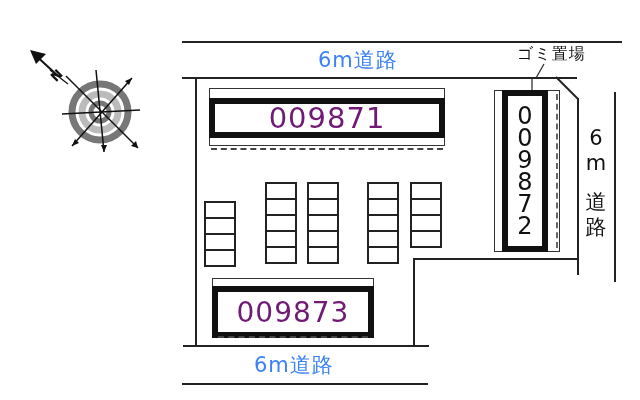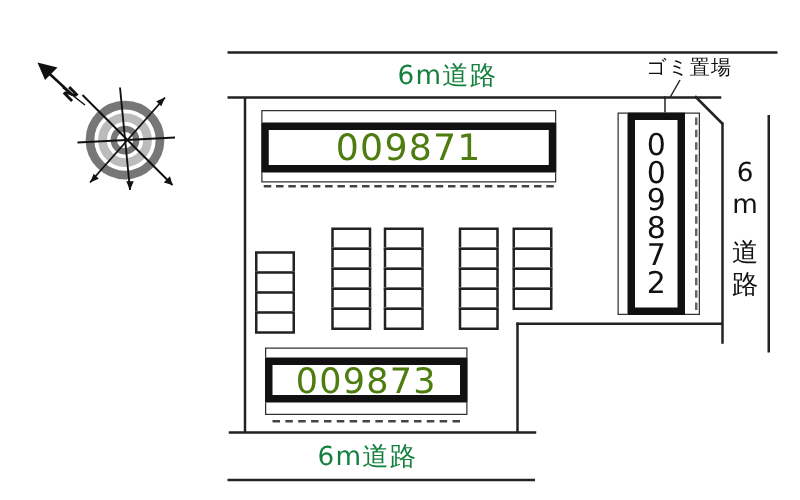--- a/index.html
+++ b/index.html
@@ -1,24 +1,24 @@
 <!DOCTYPE html>
 <html><head>
 <meta charset="utf-8">
 <style>
   html,body{margin:0;padding:0;background:#fff;}
   body{width:640px;height:400px;position:relative;overflow:hidden;font-family:"DejaVu Sans","Liberation Sans",sans-serif;color:#111;}
   .abs{position:absolute;}
   .hl{position:absolute;height:0;border-top:2px solid #222;}
   .vl{position:absolute;width:0;border-left:2px solid #222;}
-  .road-label{position:absolute;font-size:21px;letter-spacing:1px;color:#15803d;}
+  .road-label{position:absolute;font-size:21px;letter-spacing:1px;color:#3b82f6;}
   .bldg{position:absolute;box-sizing:border-box;}
   .bldg .outer{position:absolute;border:1.5px solid #333;box-sizing:border-box;}
   .bldg .inner{position:absolute;border:6px solid #111;background:#fff;box-sizing:border-box;display:flex;align-items:center;justify-content:center;}
-  .bldg .num{font-size:29px;letter-spacing:1px;color:#4d7c0f;}
+  .bldg .num{font-size:29px;letter-spacing:1px;color:#701a75;}
   .dash{position:absolute;height:0;border-top:2px dashed #444;}
   .dashv{position:absolute;width:0;border-left:2px dashed #666;}
   .parking{position:absolute;display:flex;flex-direction:column;}
   .slot{width:28px;height:14px;border:2px solid #222;margin-top:-2px;background:#fff;}
   .vert-num{font-size:24px;line-height:22px;text-align:center;writing-mode:horizontal-tb;}
   .vert-label{position:absolute;font-size:21px;line-height:25px;text-align:center;width:24px;}
   .hatch{background-image:repeating-linear-gradient(-60deg,#fff 0 9px,#222 9px 10.5px);}
 </style>
 </head>
 <body>
@@ -123,17 +123,17 @@
 </div>
 <div class="parking" style="left:410px;top:184px;">
   <div class="slot"></div>
   <div class="slot"></div>
   <div class="slot"></div>
   <div class="slot"></div>
 </div>
 
 <div class="bldg" style="left:212px;top:278px;width:162px;height:62px;">
   <div class="outer" style="left:0;top:0;width:162px;height:54px;"></div>
-  <div class="inner hatch" style="left:0;top:8px;width:162px;height:36px;">
+  <div class="inner hatch" style="left:0;top:8px;width:162px;height:52px;">
     <span class="num" style="font-size:28px;">009873</span>
   </div>
   <div class="dash" style="left:6px;top:58px;width:150px;"></div>
 </div>
 
 </body></html>

